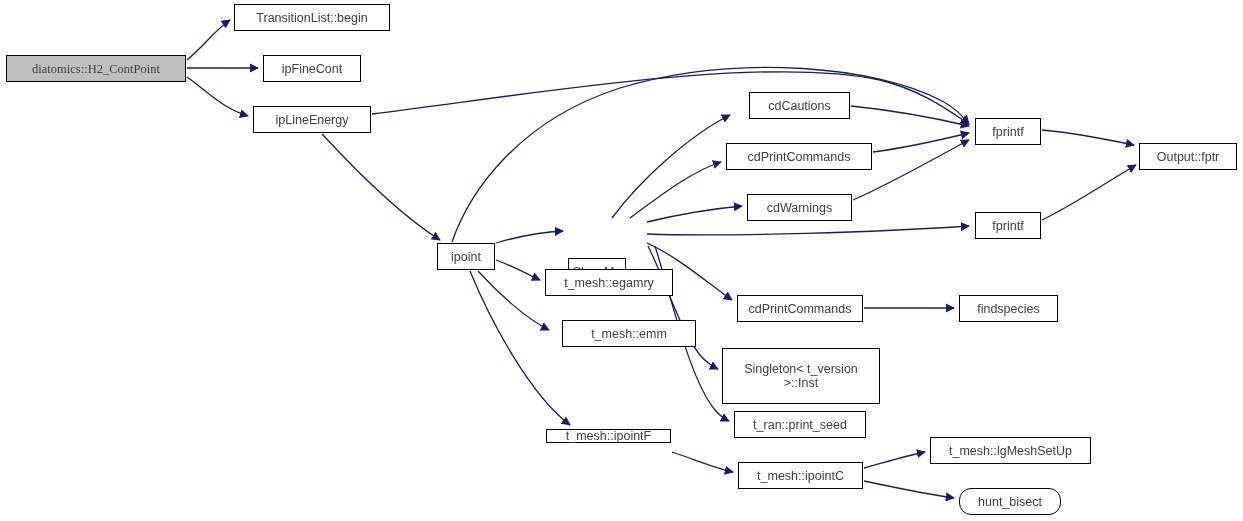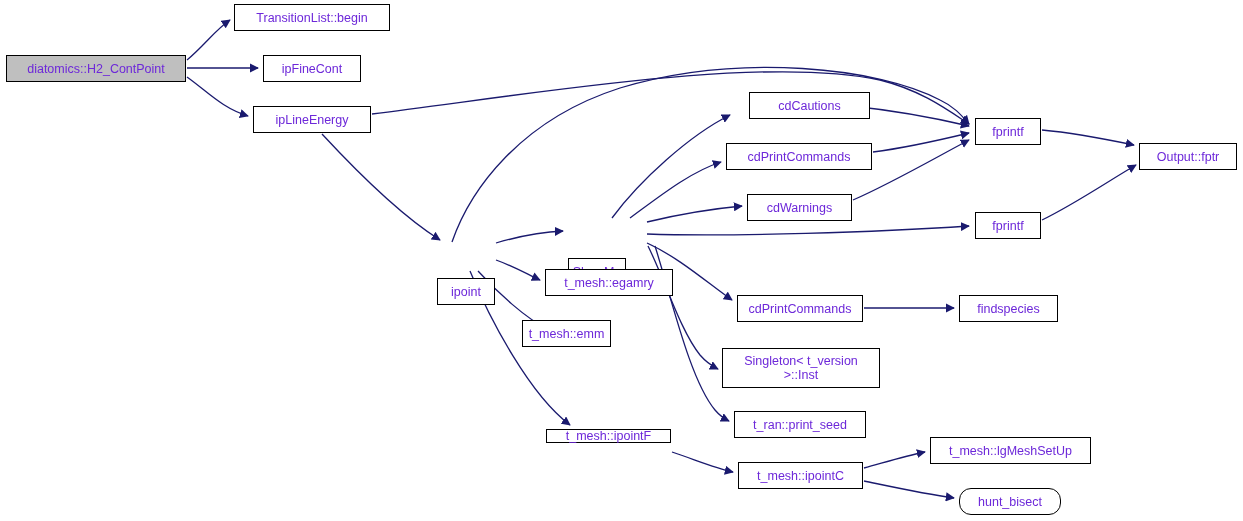--- a/index.html
+++ b/index.html
@@ -20,21 +20,21 @@
     left: 0;
     top: 0;
     width: 1243px;
     height: 521px;
   }
   .node {
     position: absolute;
     box-sizing: border-box;
     border: 1px solid #000000;
     background: #ffffff;
-    color: #6d28d9;
+    color: #404040;
     font-size: 12.5px;
     line-height: 1.12;
     text-align: center;
     display: flex;
     align-items: center;
     justify-content: center;
     white-space: pre;
     z-index: 2;
   }
   .node.highlight {
@@ -100,34 +100,34 @@
       <path d="M 864 308 L 954 308"></path>
 
       <path d="M 672 452 C 696 460, 715 468, 733 472"></path>
 
       <path d="M 864 468 C 886 462, 905 456, 925 452"></path>
 
       <path d="M 864 481 C 893 487, 925 494, 954 498"></path>
     </g>
   </svg>
 
-  <div class="node highlight" style="left:6px; top:55px; width:180px; height:27px;">diatomics::H2_ContPoint</div>
+  <div class="node highlight" style="left:6px; top:55px; width:180px; height:27px;font-family:Liberation Serif, serif;">diatomics::H2_ContPoint</div>
   <div class="node" style="left:234px; top:4px; width:156px; height:27px;">TransitionList::begin</div>
   <div class="node" style="left:263px; top:55px; width:98px; height:27px;">ipFineCont</div>
   <div class="node" style="left:253px; top:106px; width:118px; height:27px;">ipLineEnergy</div>
-  <div class="node" style="left:437px; top:243px; width:58px; height:27px;margin-top:35px;">ipoint</div>
+  <div class="node" style="left:437px; top:243px; width:58px; height:27px;">ipoint</div>
   <div class="node" style="left:568px; top:218px; width:58px; height:27px;margin-top:40px;">ShowMe</div>
   <div class="node" style="left:545px; top:269px; width:128px; height:27px;">t_mesh::egamry</div>
-  <div class="node" style="left:522px; top:320px; width:89px; height:27px;">t_mesh::emm</div>
+  <div class="node" style="left:562px; top:320px; width:134px; height:27px;">t_mesh::emm</div>
   <div class="node" style="left:546px; top:429px; width:125px; height:14px;">t_mesh::ipointF</div>
-  <div class="node" style="left:749px; top:92px; width:121px; height:27px;">cdCautions</div>
+  <div class="node" style="left:749px; top:92px; width:101px; height:27px;">cdCautions</div>
   <div class="node" style="left:726px; top:143px; width:146px; height:27px;">cdPrintCommands</div>
   <div class="node" style="left:747px; top:194px; width:105px; height:27px;">cdWarnings</div>
   <div class="node" style="left:737px; top:295px; width:126px; height:27px;">cdPrintCommands</div>
-  <div class="node" style="left:722px; top:348px; width:158px; height:40px;">Singleton&lt; t_version
+  <div class="node" style="left:722px; top:348px; width:158px; height:56px;">Singleton&lt; t_version
 &gt;::Inst</div>
   <div class="node" style="left:734px; top:411px; width:132px; height:27px;">t_ran::print_seed</div>
   <div class="node" style="left:738px; top:462px; width:125px; height:27px;">t_mesh::ipointC</div>
   <div class="node" style="left:975px; top:118px; width:66px; height:27px;">fprintf</div>
   <div class="node" style="left:975px; top:212px; width:66px; height:27px;">fprintf</div>
   <div class="node" style="left:959px; top:295px; width:99px; height:27px;">findspecies</div>
   <div class="node" style="left:1139px; top:143px; width:98px; height:27px;">Output::fptr</div>
   <div class="node" style="left:930px; top:437px; width:161px; height:27px;">t_mesh::lgMeshSetUp</div>
   <div class="node" style="left:959px; top:488px; width:102px; height:27px;border-radius:12px;">hunt_bisect</div>
 </div>

